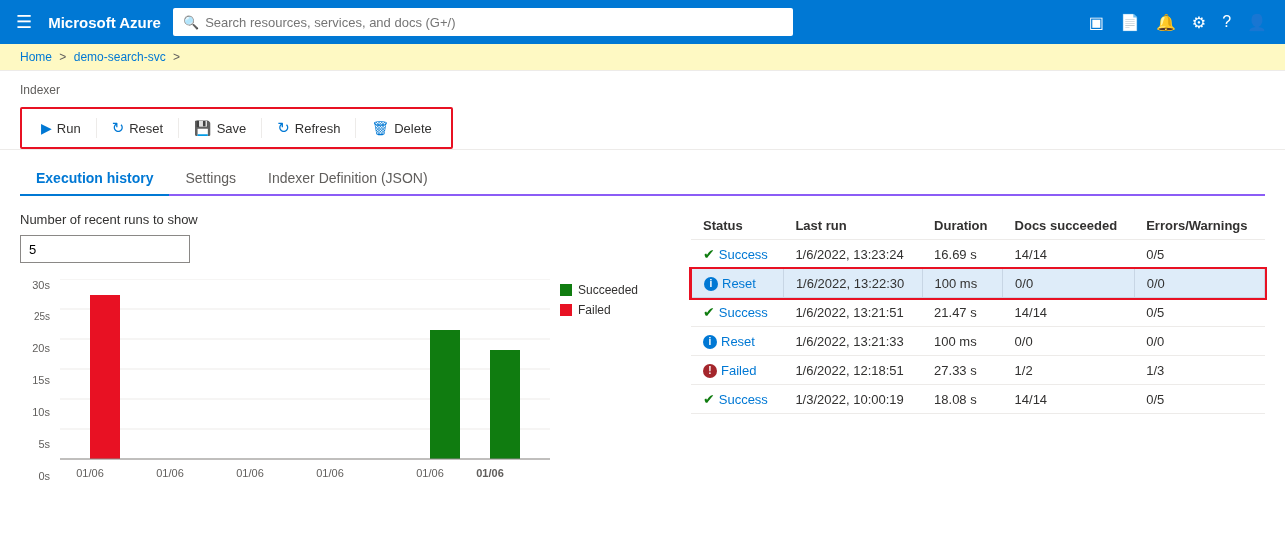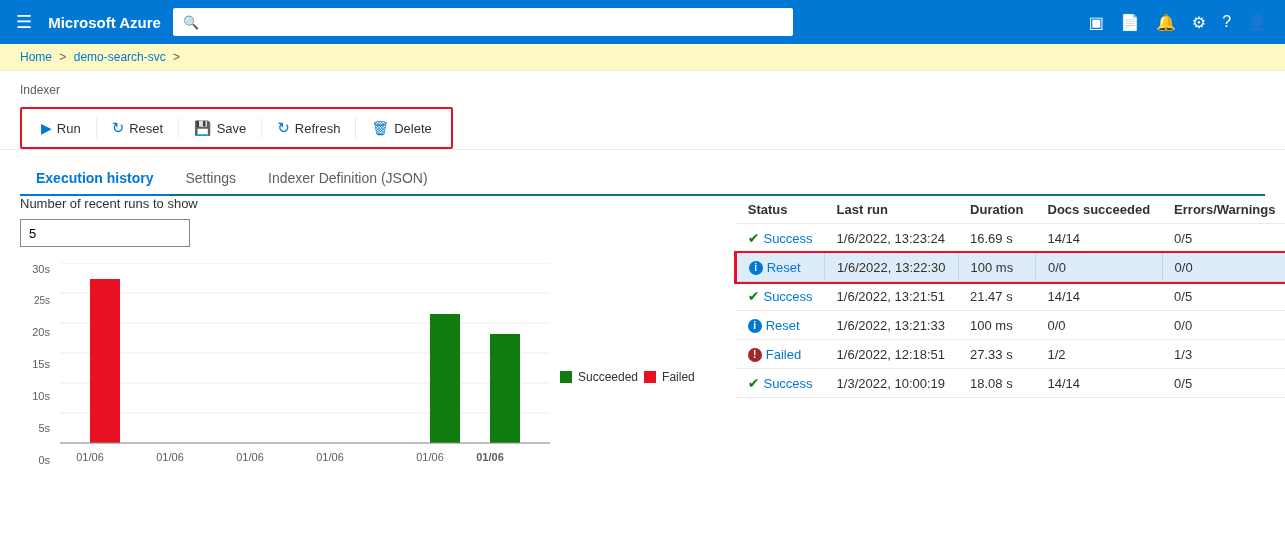--- a/index.html
+++ b/index.html
@@ -91,22 +91,22 @@
     
     .main-content {
       background: white;
       padding: 0 20px 20px 20px;
       min-height: calc(100vh - 150px);
     }
 
     
     .tabs {
       display: flex;
-      border-bottom: 2px solid #0f766e;
-      margin-bottom: 0;
+      border-bottom: 2px solid #8b5cf6;
+      margin-bottom: 16px;
       padding-top: 12px;
       align-items: flex-end;
     }
     .tab {
       padding: 8px 16px;
       cursor: pointer;
       font-size: 14px;
       color: #605e5c;
       border-bottom: 2px solid transparent;
       margin-bottom: -2px;
@@ -170,20 +170,21 @@
     }
   </style>
 </head>
 <body>
 
 <nav class="topbar">
   <span class="topbar-hamburger">☰</span>
   <span class="topbar-title">Microsoft Azure</span>
   <div class="topbar-search">
     <span style="color:#605e5c;">🔍</span>
+    <input type="text" placeholder="Search resources, services, and docs (G+/)" style="">
   </div>
   <div class="topbar-icons">
     <span class="topbar-icon">▣</span>
     <span class="topbar-icon">📄</span>
     <span class="topbar-icon">🔔</span>
     <span class="topbar-icon">⚙</span>
     <span class="topbar-icon">?</span>
     <span class="topbar-icon">👤</span>
   </div>
 </nav>
@@ -276,21 +277,21 @@
 
               <text x="30" y="198" text-anchor="middle" font-size="11" fill="#605e5c">01/06</text>
               <text x="110" y="198" text-anchor="middle" font-size="11" fill="#605e5c">01/06</text>
               <text x="190" y="198" text-anchor="middle" font-size="11" fill="#605e5c">01/06</text>
               <text x="270" y="198" text-anchor="middle" font-size="11" fill="#605e5c">01/06</text>
               <text x="370" y="198" text-anchor="middle" font-size="11" fill="#605e5c">01/06</text>
               <text x="430" y="198" text-anchor="middle" font-size="11" fill="#605e5c" font-weight="bold">01/06</text>
             </svg>
           </div>
 
-          <div style="display:flex; gap:6px; padding-top:4px; min-width:90px;">
+          <div style="display:flex; flex-direction:column; gap:6px; padding-top:4px; min-width:90px;">
             <div class="legend-item">
               <div class="legend-box" style="background:#107c10;"></div>
               <span style="font-size:12px;">Succeeded</span>
             </div>
             <div class="legend-item">
               <div class="legend-box" style="background:#e81123;"></div>
               <span style="font-size:12px;">Failed</span>
             </div>
           </div>
         </div>

